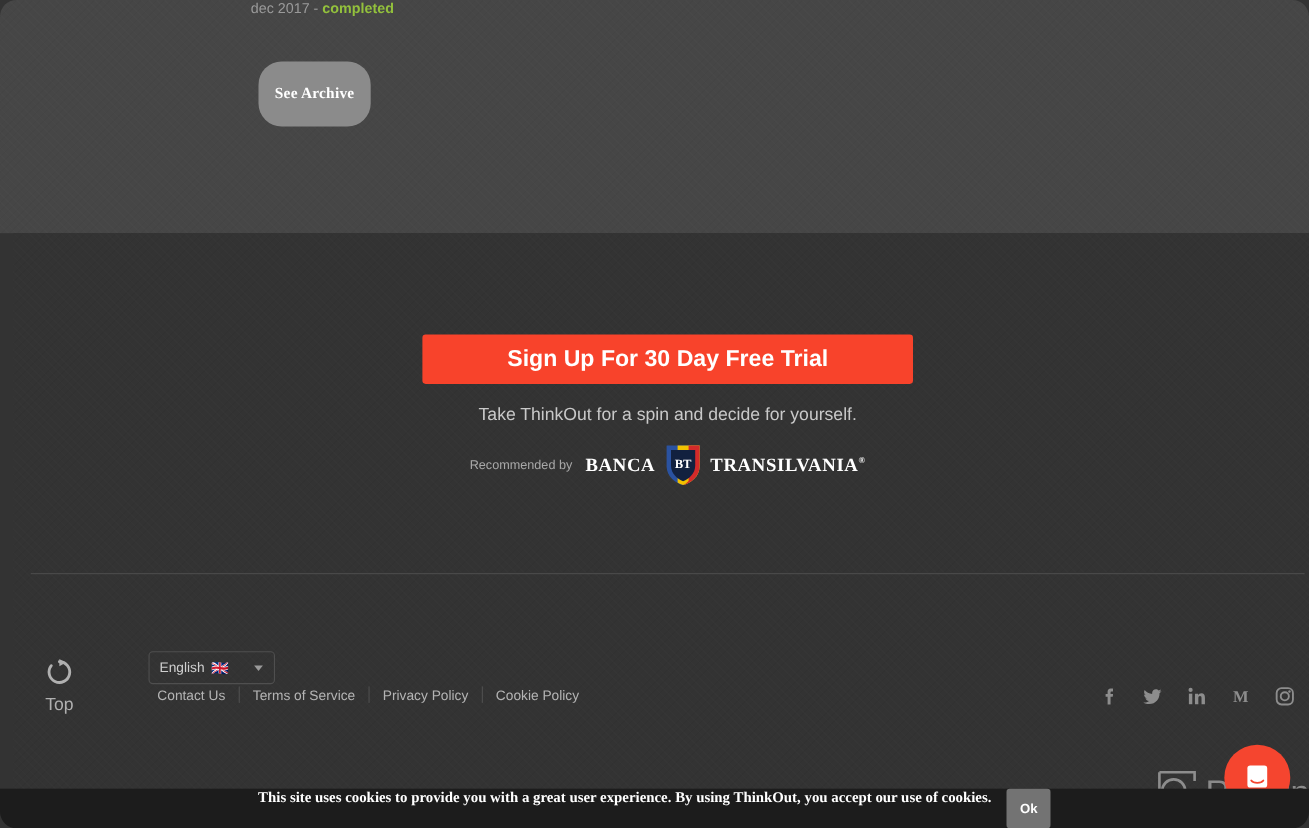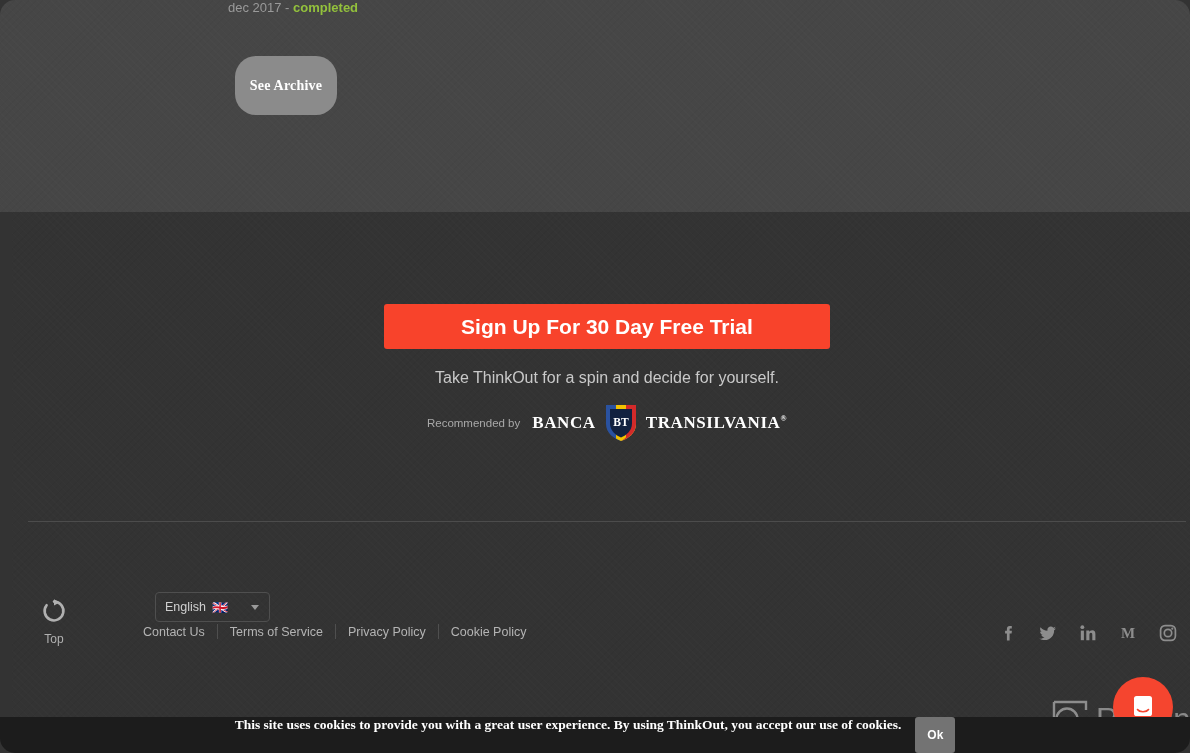--- a/index.html
+++ b/index.html
@@ -162,37 +162,36 @@
     cursor: pointer;
   }
   .top-icon {
     width: 26px;
     height: 26px;
     margin: 0 auto;
     display: block;
   }
   .top-label {
     margin-top: 8px;
-    font-size: 12px;
+    font-size: 16px;
     color: #b0b0b0;
   }
   .lang-select {
     position: absolute;
     left: 123px;
     top: 20px;
     width: 115px;
     height: 30px;
     border: 1px solid #4f4f4f;
     border-radius: 4px;
     background: transparent;
     display: flex;
     align-items: center;
     cursor: pointer;
     box-sizing: border-box;
-    margin-left: 20px;
   }
   .lang-label {
     font-size: 12.5px;
     color: #cfcfcf;
     margin-left: 9px;
   }
   .lang-flag {
     margin-left: 6px;
     font-size: 13px;
     line-height: 1;

